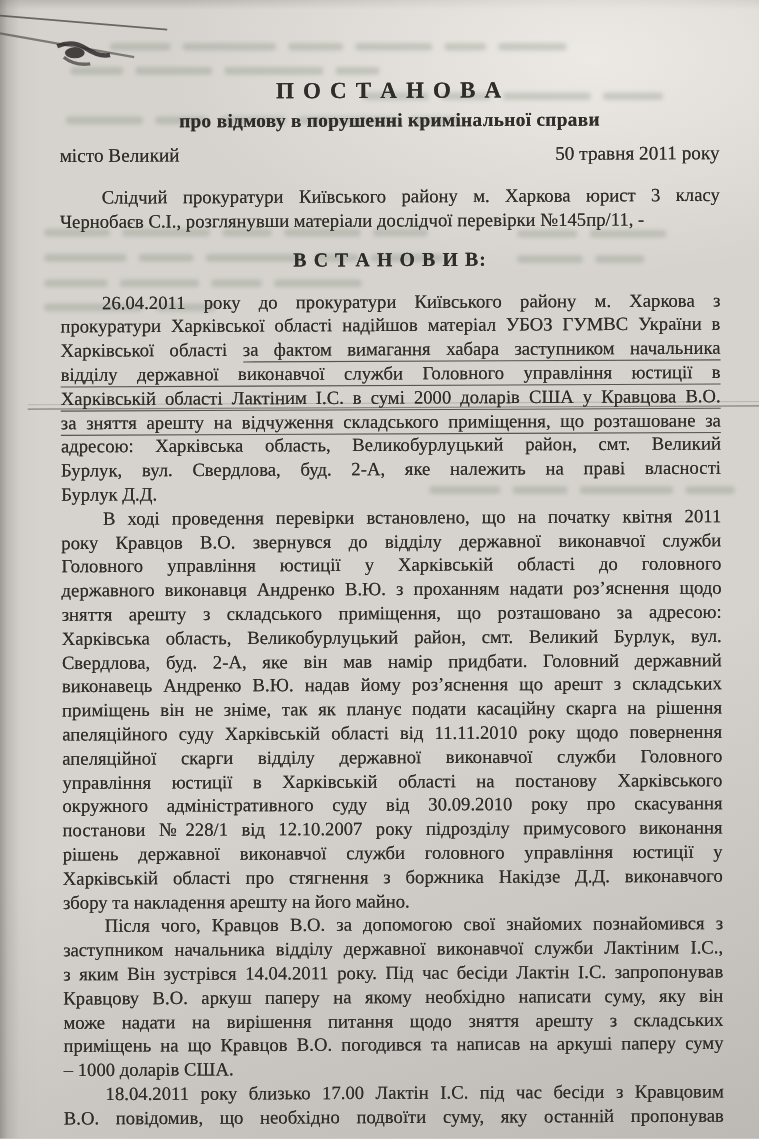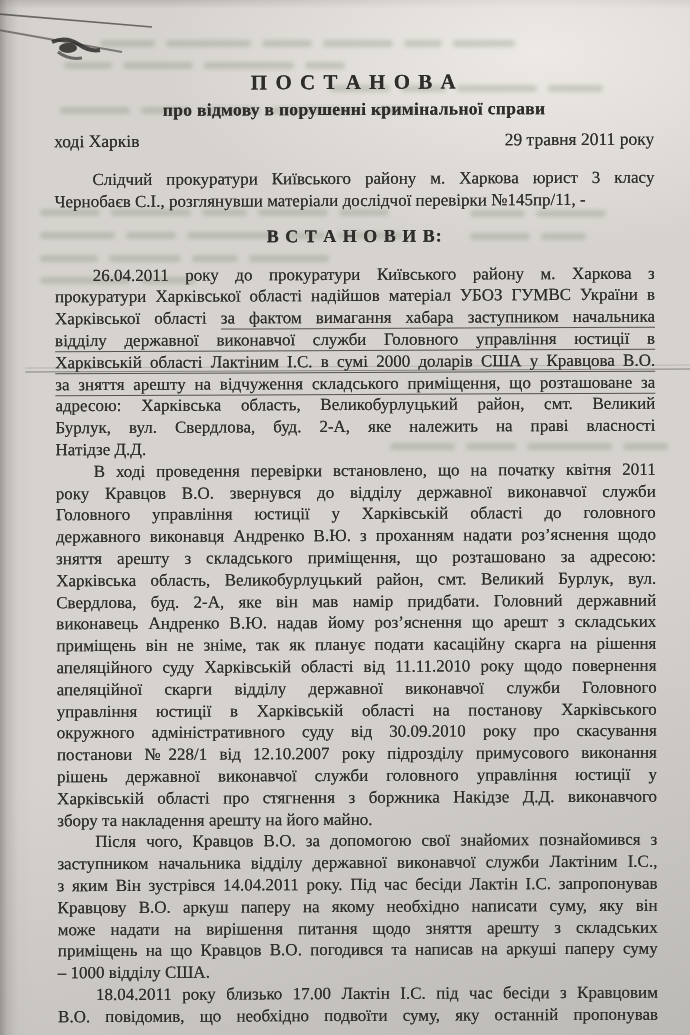--- a/index.html
+++ b/index.html
@@ -69,41 +69,41 @@
       <div class="bleed" style="left: 40px; top: 248px;"><span class="bw" style="width: 58px;"></span><span class="bw" style="width: 72px;"></span><span class="bw" style="width: 46px;"></span><span class="bw" style="width: 80px;"></span></div>
       <div class="bleed" style="left: 40px; top: 270px;"><span class="bw" style="width: 90px;"></span><span class="bw" style="width: 55px;"></span></div>
       <div class="bleed" style="left: 390px; top: 436px;"><span class="bw" style="width: 65px;"></span><span class="bw" style="width: 50px;"></span><span class="bw" style="width: 85px;"></span><span class="bw" style="width: 45px;"></span></div>
     </div>
 
   <div class="content">
     <h1>П О С Т А Н О В А</h1>
     <h2>про відмову в порушенні кримінальної справи</h2>
 
     <div class="place-date">
-      <span>ході Харків</span>
-      <span>29 травня 2011 року</span>
+      <span>місто Великий</span>
+      <span>50 травня 2011 року</span>
     </div>
 
     <div id="intro">
         <div class="line ind"><span>Слідчий прокуратури Київського району м. Харкова юрист 3 класу</span></div>
         <div class="line end"><span>Чернобаєв С.І., розглянувши матеріали дослідчої перевірки №145пр/11, -</span></div>
       </div>
 
     <h3>В С Т А Н О В И В:</h3>
 
     <div id="body-text">
         <div class="line ind"><span>26.04.2011 року до прокуратури Київського району м. Харкова з</span></div>
         <div class="line"><span>прокуратури Харківської області надійшов матеріал УБОЗ ГУМВС України в</span></div>
         <div class="line"><span>Харківської області </span><span class="ul">за фактом вимагання хабара заступником начальника</span></div>
         <div class="line"><span class="ul">відділу державної виконавчої служби Головного управління юстиції в</span></div>
         <div class="line ext"><span class="ul">Харківській області Лактіним І.С. в сумі 2000 доларів США у Кравцова В.О.</span></div>
         <div class="line"><span class="ul">за зняття арешту на відчуження складського приміщення, що розташоване за</span></div>
         <div class="line"><span>адресою: Харківська область, Великобурлуцький район, смт. Великий</span></div>
         <div class="line"><span>Бурлук, вул. Свердлова, буд. 2-А, яке належить на праві власності</span></div>
-        <div class="line end"><span>Натідзе Д.Д.</span></div>
+        <div class="line end"><span>Бурлук Д.Д.</span></div>
         <div class="line ind"><span>В ході проведення перевірки встановлено, що на початку квітня 2011</span></div>
         <div class="line"><span>року Кравцов В.О. звернувся до відділу державної виконавчої служби</span></div>
         <div class="line"><span>Головного управління юстиції у Харківській області до головного</span></div>
         <div class="line"><span>державного виконавця Андренко В.Ю. з проханням надати роз’яснення щодо</span></div>
         <div class="line"><span>зняття арешту з складського приміщення, що розташовано за адресою:</span></div>
         <div class="line"><span>Харківська область, Великобурлуцький район, смт. Великий Бурлук, вул.</span></div>
         <div class="line"><span>Свердлова, буд. 2-А, яке він мав намір придбати. Головний державний</span></div>
         <div class="line"><span>виконавець Андренко В.Ю. надав йому роз’яснення що арешт з складських</span></div>
         <div class="line"><span>приміщень він не зніме, так як планує подати касаційну скарга на рішення</span></div>
         <div class="line"><span>апеляційного суду Харківській області від 11.11.2010 року щодо повернення</span></div>
@@ -113,18 +113,18 @@
         <div class="line"><span>постанови №228/1 від 12.10.2007 року підрозділу примусового виконання</span></div>
         <div class="line"><span>рішень державної виконавчої служби головного управління юстиції у</span></div>
         <div class="line"><span>Харківській області про стягнення з боржника Накідзе Д.Д. виконавчого</span></div>
         <div class="line end"><span>збору та накладення арешту на його майно.</span></div>
         <div class="line ind"><span>Після чого, Кравцов В.О. за допомогою свої знайомих познайомився з</span></div>
         <div class="line"><span>заступником начальника відділу державної виконавчої служби Лактіним І.С.,</span></div>
         <div class="line"><span>з яким Він зустрівся 14.04.2011 року. Під час бесіди Лактін І.С. запропонував</span></div>
         <div class="line"><span>Кравцову В.О. аркуш паперу на якому необхідно написати суму, яку він</span></div>
         <div class="line"><span>може надати на вирішення питання щодо зняття арешту з складських</span></div>
         <div class="line"><span>приміщень на що Кравцов В.О. погодився та написав на аркуші паперу суму</span></div>
-        <div class="line end"><span>– 1000 відділу США.</span></div>
+        <div class="line end"><span>– 1000 доларів США.</span></div>
         <div class="line ind"><span>18.04.2011 року близько 17.00 Лактін І.С. під час бесіди з Кравцовим</span></div>
         <div class="line"><span>В.О. повідомив, що необхідно подвоїти суму, яку останній пропонував</span></div>
       </div>
   </div>
 </div>
 
 </body></html>

